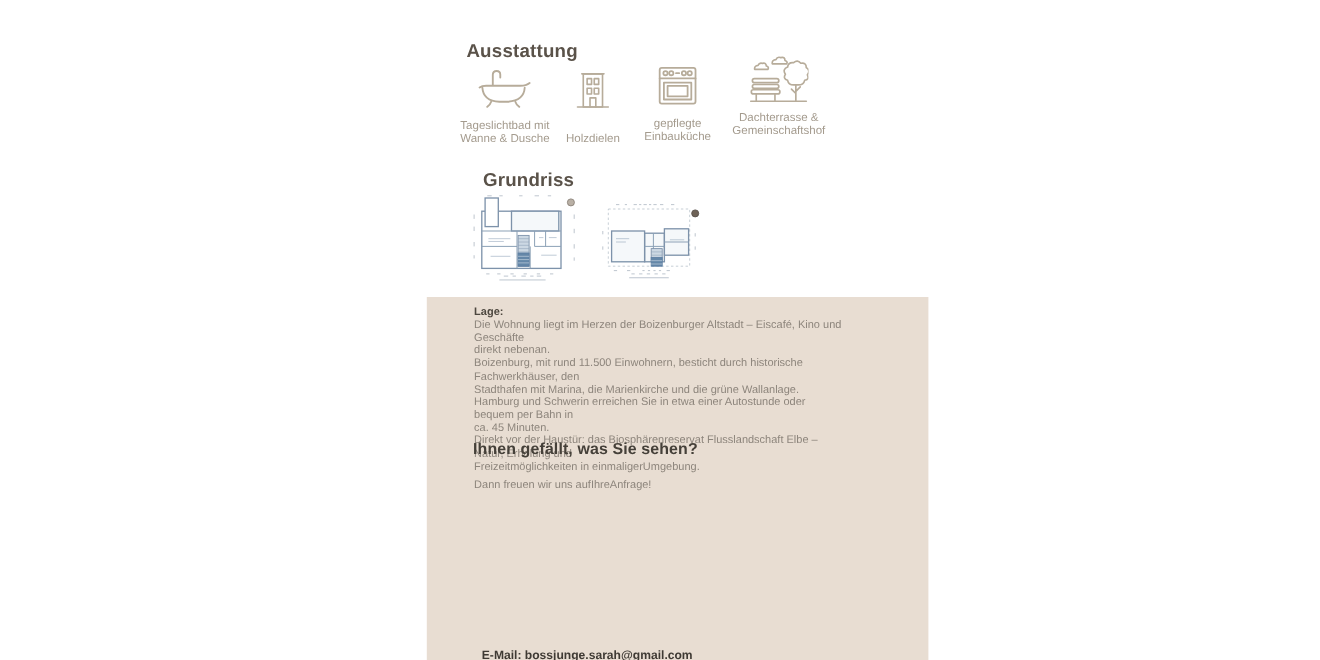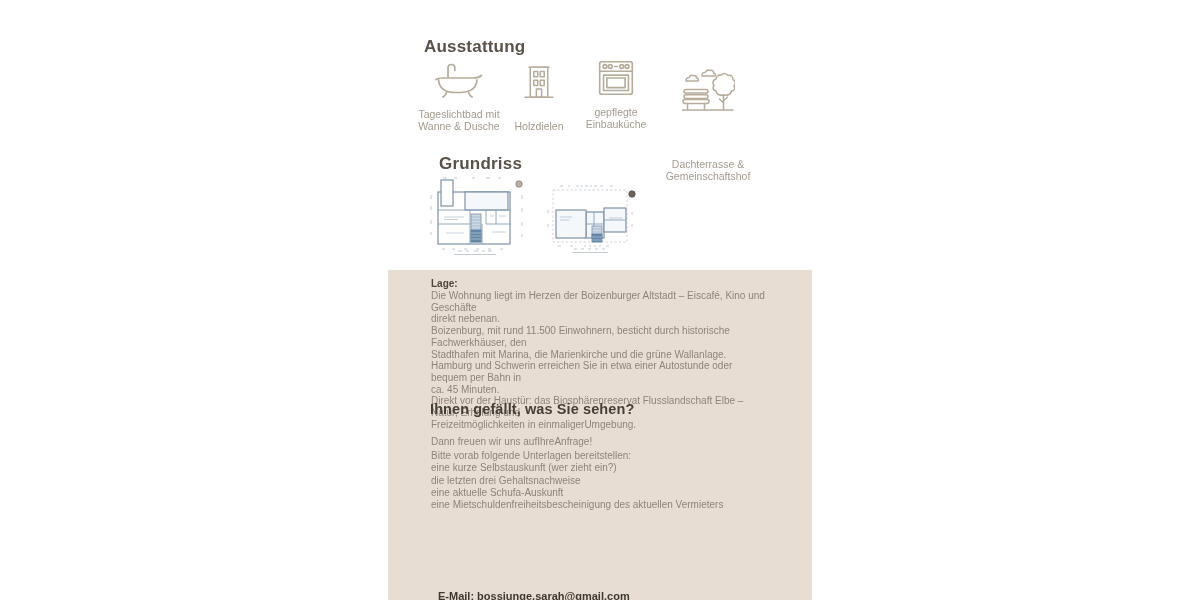--- a/index.html
+++ b/index.html
@@ -29,21 +29,21 @@
   .plan .wall{stroke:#7d92aa;stroke-width:1.2;fill:#ffffff;}
   .plan .wallf{stroke:#7d92aa;stroke-width:1.2;fill:#f5f8fa;}
   .plan .inner{stroke:#8ba0b5;stroke-width:.9;fill:none;}
   .plan .tick{stroke:#aab4bf;stroke-width:.7;fill:none;}
   .plan .stair{stroke:#7d92aa;stroke-width:.8;fill:#ccd8e3;}
   .plan .stairdark{stroke:#5d7fa3;stroke-width:.8;fill:#6487a8;}
   .plan .rung{stroke:#8ba0b5;stroke-width:.5;}
   .plan .cap{stroke:#9aa7b5;stroke-width:.6;}
   
   .panel{
-    left:388px;top:270px;width:424px;height:330px;background:#e8ddd2;
+    left:388px;top:270px;width:424px;height:330px;background:#e8ddd2;padding-left:32px;
   }
   .panel .t10{font-size:10px;line-height:11.7px;color:#8d857c;white-space:pre-line;}
   .panel .bold-dark{font-weight:700;color:#4d473f;}
   .panel .cta{font-size:14.5px;font-weight:700;color:#454039;letter-spacing:.1px;}
   .panel .docs{line-height:12.3px;}
   .panel .contact{font-size:11px;font-weight:700;color:#3f3a34;margin-top:48px;}
 </style>
 </head>
 <body>
 
@@ -90,21 +90,21 @@
       <circle cx="35.5" cy="12" r="2"></circle>
       <path d="M22.5 12 H25.5"></path>
       <rect x="11" y="21" width="26" height="16"></rect>
       <rect x="14.5" y="24" width="19" height="10"></rect>
     </svg>
   </div>
   <div class="flabel">gepflegte
 Einbauküche</div>
 </div>
 
-<div class="feature" style="left:653px;top:66px;gap:39px;">
+<div class="feature" style="left:653px;top:48px;">
   <div class="icon-box">
     <svg class="feat" width="54" height="46" viewBox="0 0 54 46" style="stroke-width:1.5">
       <path d="M5 13 q-.3-3.4 3.2-3.6 q1-2.8 4-1.8 q3.4-.8 3.4 2.4 q2.6.6 1.6 3 z"></path>
       <path d="M21 8 q-.3-3.6 3.4-3.8 q1.2-3 4.4-1.8 q3.8-1 3.8 2.6 q2.8.8 1.6 3 z"></path>
       <path d="M42.5 27 q-6.5 1-7.5-4 q-4.5-1.5-2-5.5 q-3-4.5 2-6.5 q.5-4.5 5.5-4 q3.5-3 6.5.5 q5-1 5 4 q4 2.5 1 6.5 q2 4.5-2.5 5 q-1 5-8 4 z"></path>
       <path d="M42.5 27 V42 M42.5 33 L46.5 29 M42.5 35 L38.5 31"></path>
       <rect x="3" y="21.5" width="24" height="3.6" rx="1.8"></rect>
       <rect x="3" y="26.8" width="24" height="3.6" rx="1.8"></rect>
       <rect x="2" y="31.6" width="26" height="3.8" rx="1.8"></rect>
       <path d="M6.5 35.4 V42 M23.5 35.4 V42"></path>
@@ -186,22 +186,17 @@
 Boizenburg, mit rund 11.500 Einwohnern, besticht durch historische Fachwerkhäuser, den
 Stadthafen mit Marina, die Marienkirche und die grüne Wallanlage.
 Hamburg und Schwerin erreichen Sie in etwa einer Autostunde oder bequem per Bahn in
 ca. 45 Minuten.
 Direkt vor der Haustür: das Biosphärenreservat Flusslandschaft Elbe – Natur, Erholung und
 Freizeitmöglichkeiten in einmaligerUmgebung.</div>
 
   <div class="abs cta" style="left:42px;top:131px;">Ihnen gefällt, was Sie sehen?</div>
   <div class="abs t10" style="left:43px;top:155px;margin-top:11px;">Dann freuen wir uns aufIhreAnfrage!</div>
 
-  <div class="abs t10 docs" style="left:43px;top:180px;width:340px;">Bitte vorab folgende Unterlagen bereitstellen:
-eine kurze Selbstauskunft (wer zieht ein?)
-die letzten drei Gehaltsnachweise
-eine aktuelle Schufa-Auskunft
-eine Mietschuldenfreiheitsbescheinigung des aktuellen Vermieters</div>
 
 
   <div class="abs contact" style="left:50px;top:272px;">E-Mail: bossjunge.sarah@gmail.com</div>
   <div class="abs contact" style="left:50px;top:301px;">Telefonnummer: 0172/4591200</div>
 </div>
 
 </body></html>

